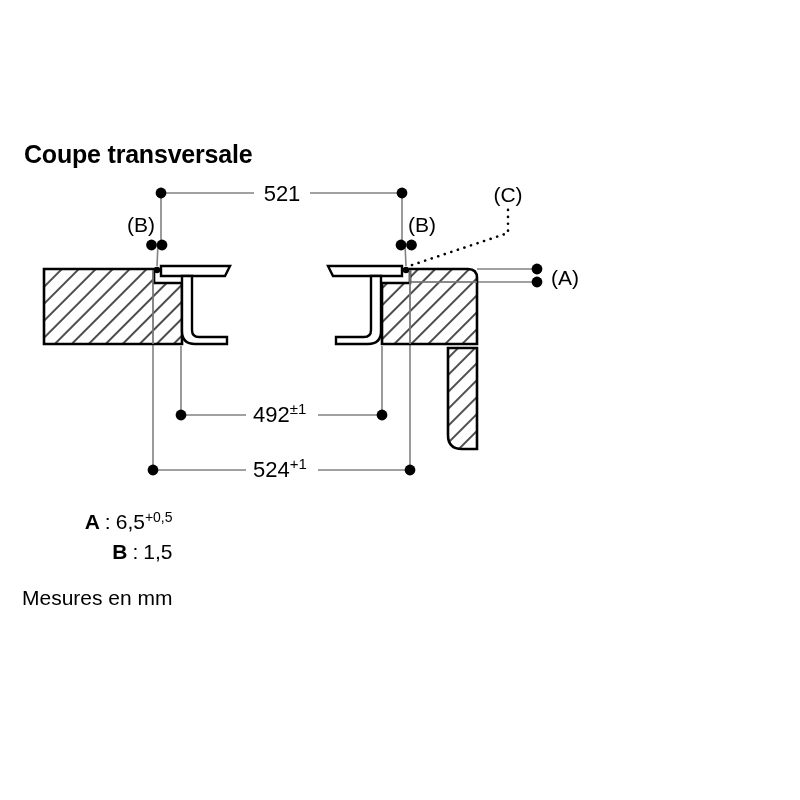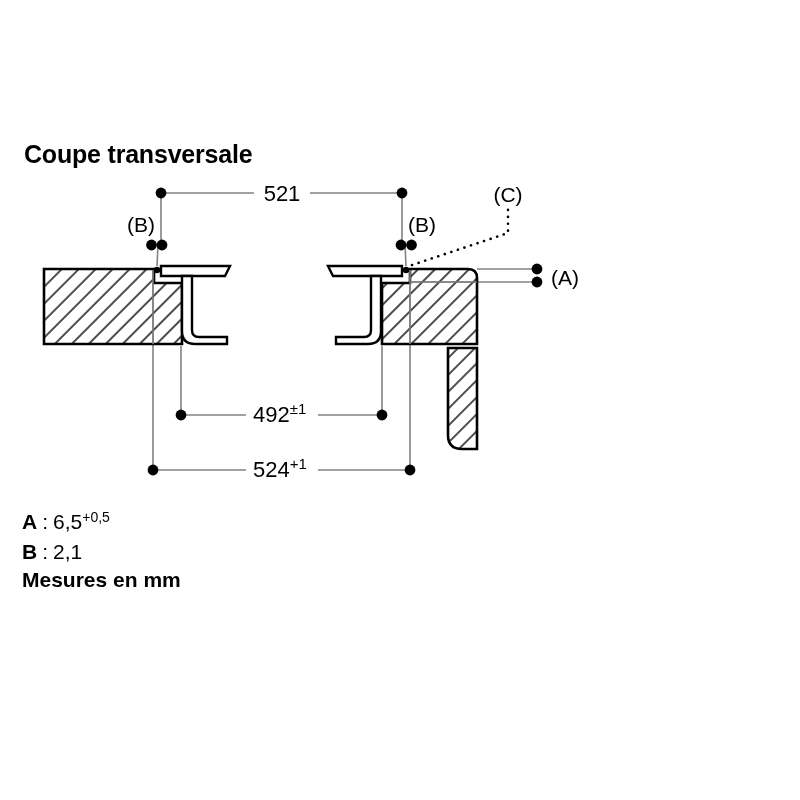--- a/index.html
+++ b/index.html
@@ -14,25 +14,25 @@
   .page-title{
     position:absolute;left:24px;top:140px;
     font-size:25px;font-weight:700;letter-spacing:-0.2px;
     white-space:nowrap;
   }
   .drawing-svg{position:absolute;left:0;top:0;}
   .legend{
     position:absolute;left:22px;top:508px;
     font-size:21px;line-height:28px;
   }
-  .legend-row{white-space:nowrap;}
+  .legend-row{white-space:nowrap;text-align:right;}
   .lg-key{font-weight:700;}
   .lg-sep{margin:0 5px;}
   .lg-sup{font-size:14px;position:relative;top:-7px;}
-  .units-note{font-weight:700;}
+  .units-note{margin-top:18px;font-weight:400;}
   svg text{font-family:"Liberation Sans", sans-serif;fill:#000;}
 </style>
 </head>
 <body>
 
 <div class="canvas">
 
   <div class="page-title">Coupe transversale</div>
 
   <svg class="drawing-svg" width="800" height="800" viewBox="0 0 800 800">
@@ -100,17 +100,17 @@
     <text x="253" y="477" font-size="22" text-anchor="start"><tspan>524</tspan><tspan dy="-8" font-size="15">+1</tspan></text>
 
     <text x="141" y="232" font-size="21" text-anchor="middle">(B)</text>
     <text x="422" y="232" font-size="21" text-anchor="middle">(B)</text>
     <text x="508" y="202" font-size="21" text-anchor="middle">(C)</text>
     <text x="551" y="285" font-size="21" text-anchor="start">(A)</text>
   </svg>
 
   <div class="legend">
     <div class="legend-row"><span class="lg-key">A</span><span class="lg-sep">:</span><span>6,5</span><span class="lg-sup">+0,5</span></div>
-    <div class="legend-row"><span class="lg-key">B</span><span class="lg-sep">:</span><span>2,1</span></div>
+    <div class="legend-row"><span class="lg-key">B</span><span class="lg-sep">:</span><span>1,5</span></div>
     <div class="legend-row units-note">Mesures en mm</div>
   </div>
 
 </div>
 
 </body></html>

